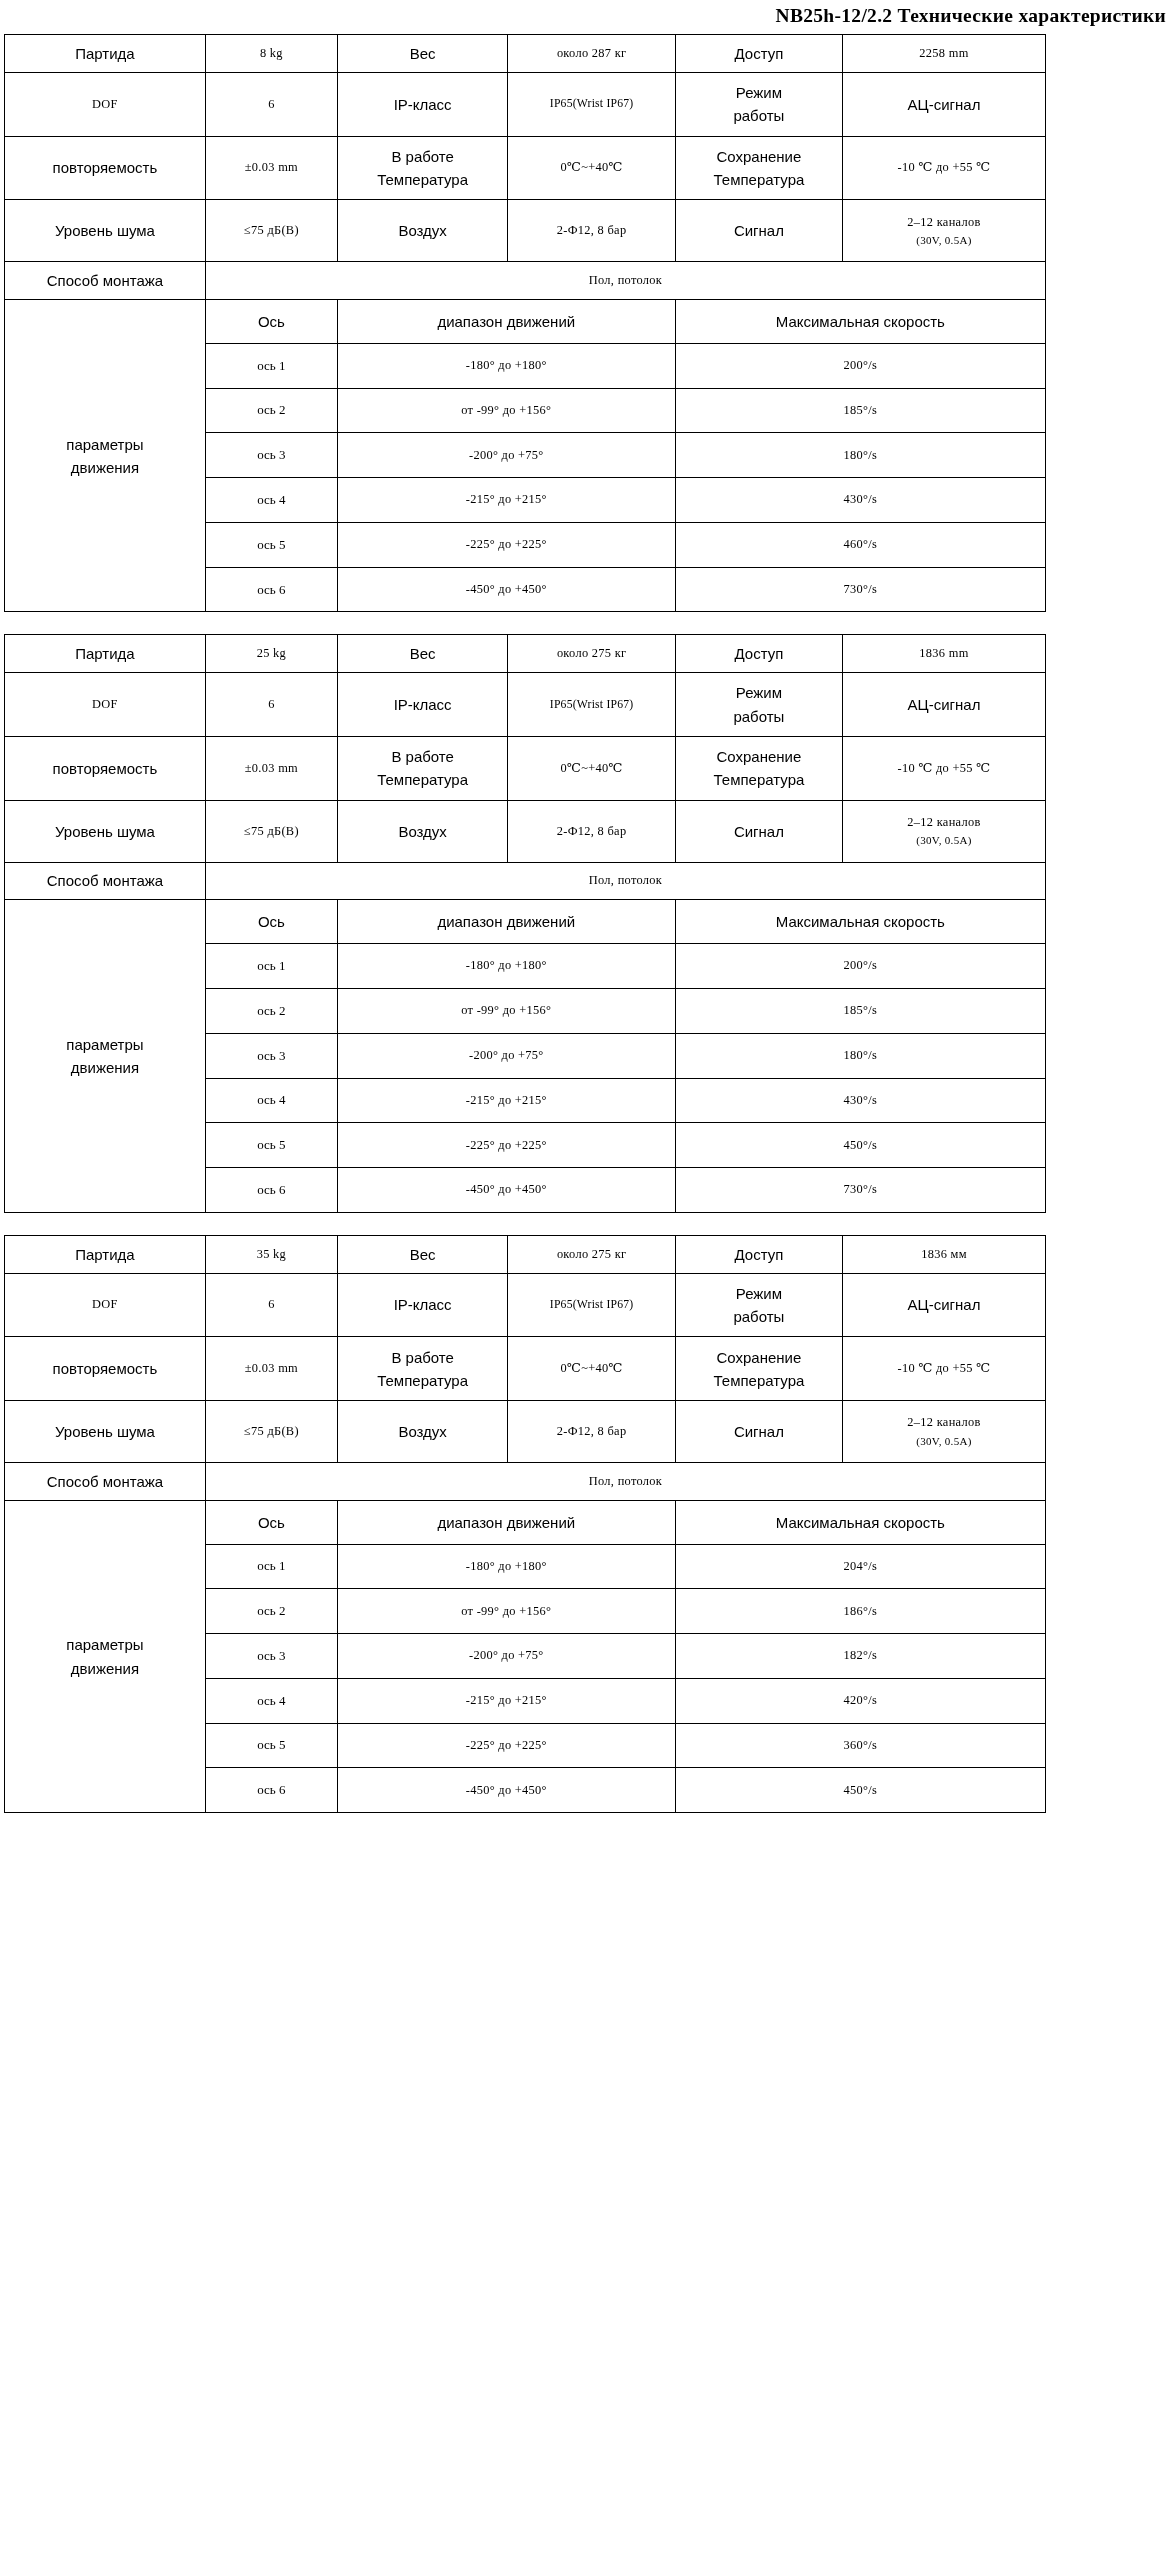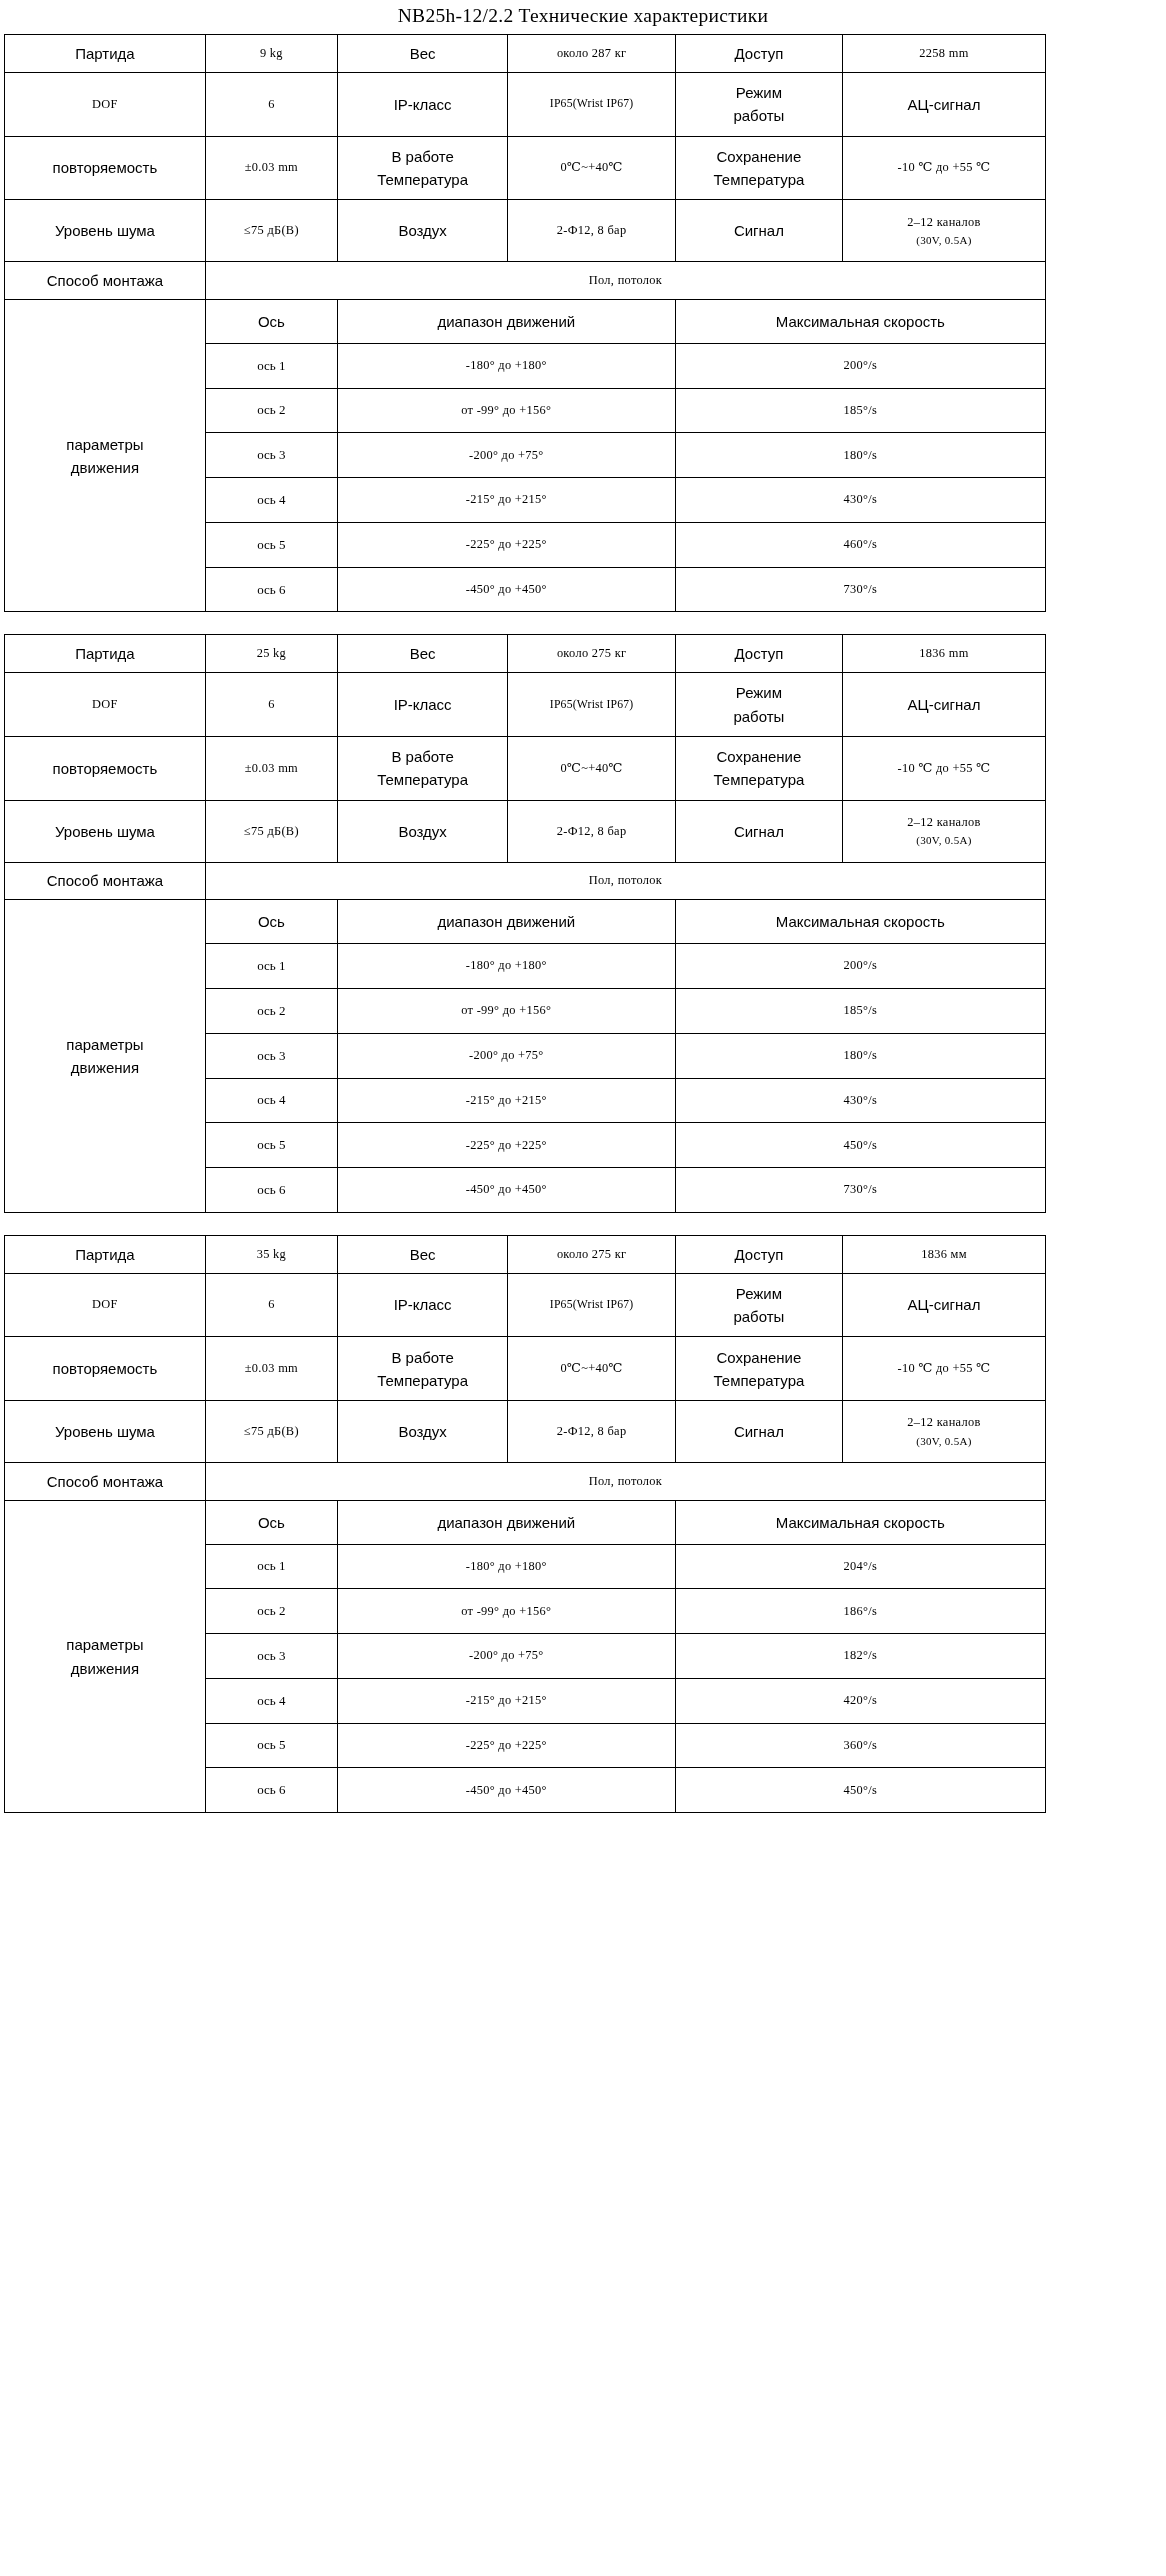--- a/index.html
+++ b/index.html
@@ -5,24 +5,24 @@
   html,body{margin:0;padding:0;background:#fff;}
   body{
     width:1166px;
     font-family:"Liberation Serif","DejaVu Serif",serif;
     color:#000;
     -webkit-font-smoothing:none;
   }
   .page{width:1166px;box-sizing:border-box;padding:0;}
   .spec-block{margin:0;}
   .spec-title{
-    text-align:center;
+    text-align:right;
     font-family:"Liberation Serif","DejaVu Serif",serif;
     font-size:19.5px;
-    font-weight:400;
+    font-weight:700;
     letter-spacing:0.3px;
     padding:5.2px 0 6.5px 0;
     line-height:1.15;
   }
   table.spec{
     border-collapse:collapse;
     width:1042px;
     margin:0 3.9px;
     table-layout:fixed;
   }
@@ -86,21 +86,21 @@
         <col style="width:119px">
           <col style="width:78px">
           <col style="width:101px">
         <col style="width:99px">
           <col style="width:99px">
           <col style="width:120px">
       </colgroup>
       <tbody>
         <tr class="h-r1">
           <td class="lbl">Партида</td>
-          <td class="val">9 kg</td>
+          <td class="val">8 kg</td>
           <td class="lbl">Вес</td>
           <td class="val">около 287 кг</td>
           <td class="lbl">Доступ</td>
           <td class="val">2258 mm</td>
         </tr>
         <tr class="h-r2">
           <td class="val">DOF</td>
           <td class="val">6</td>
           <td class="lbl">IP-класс</td>
           <td class="val-sm">IP65(Wrist IP67)</td>

